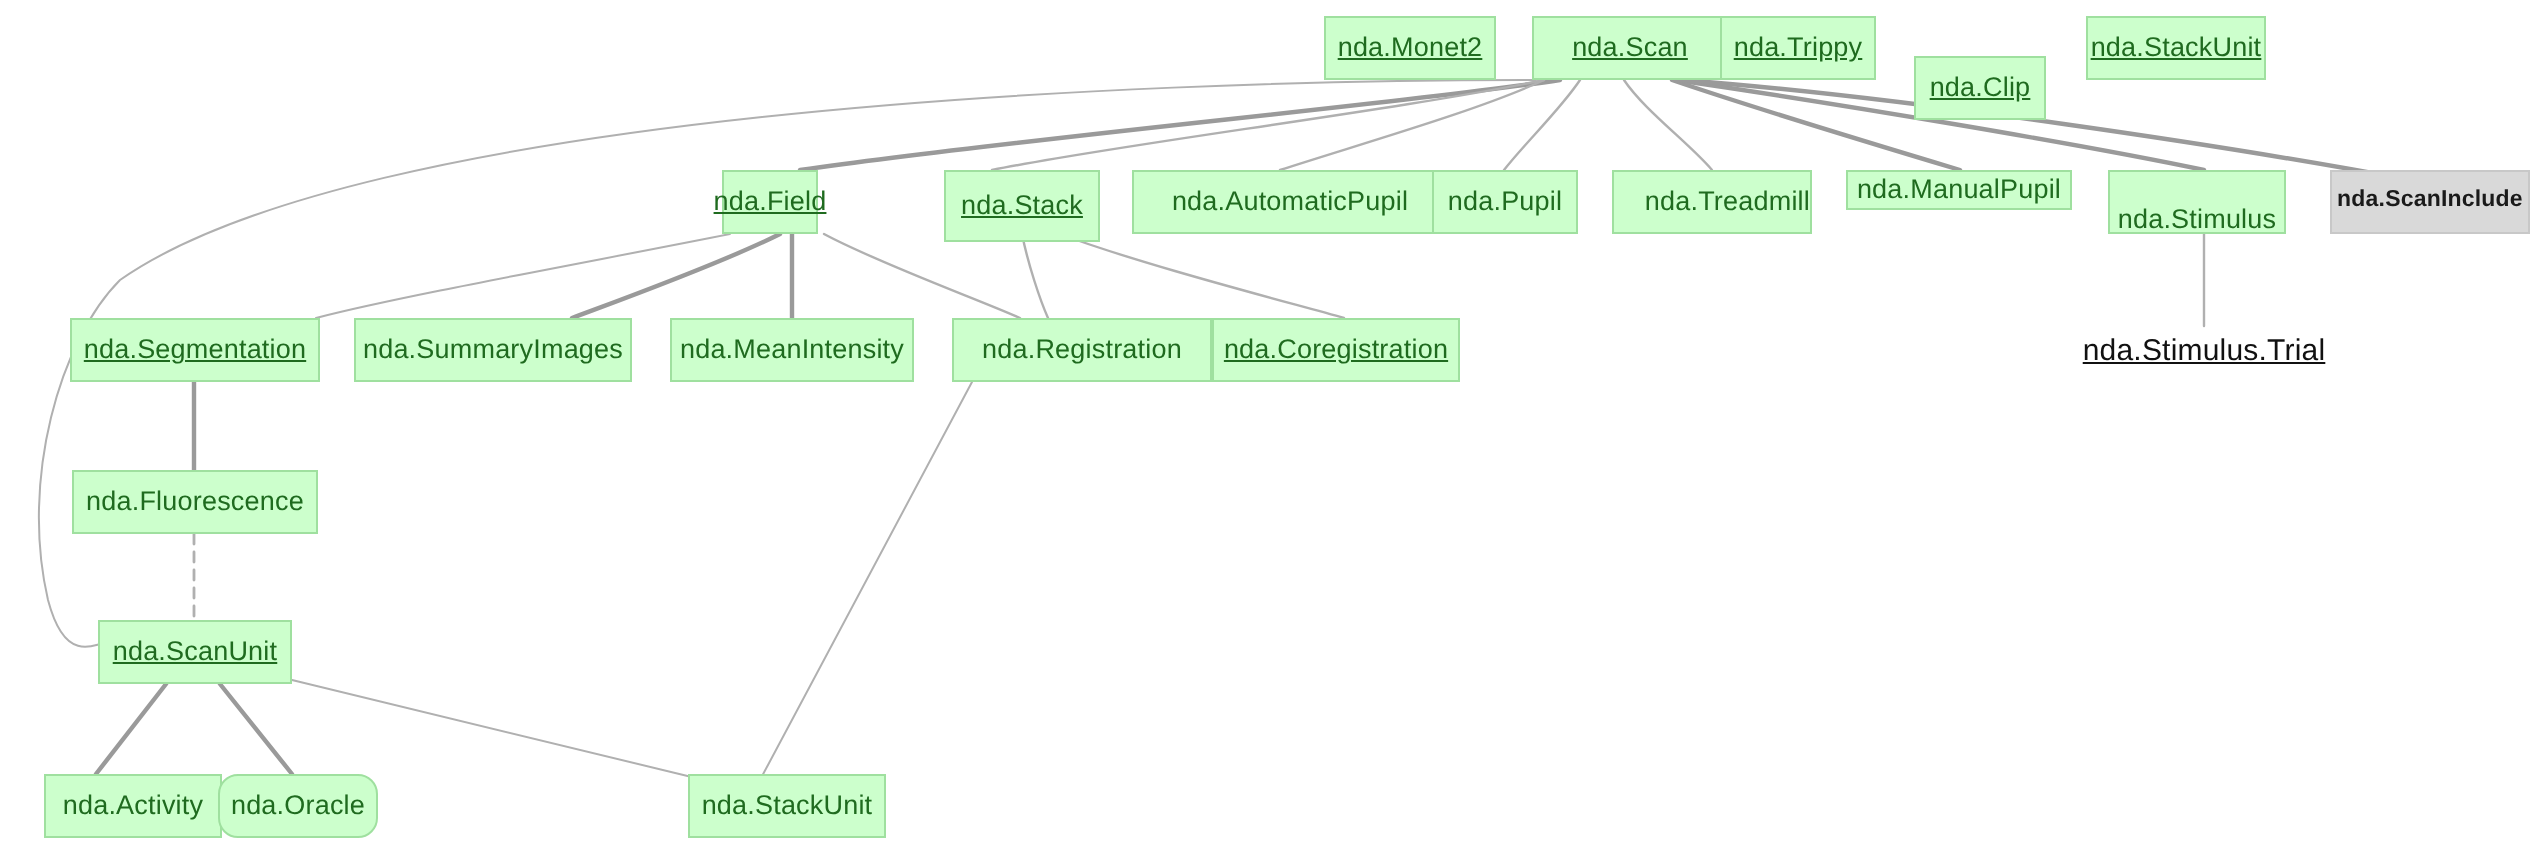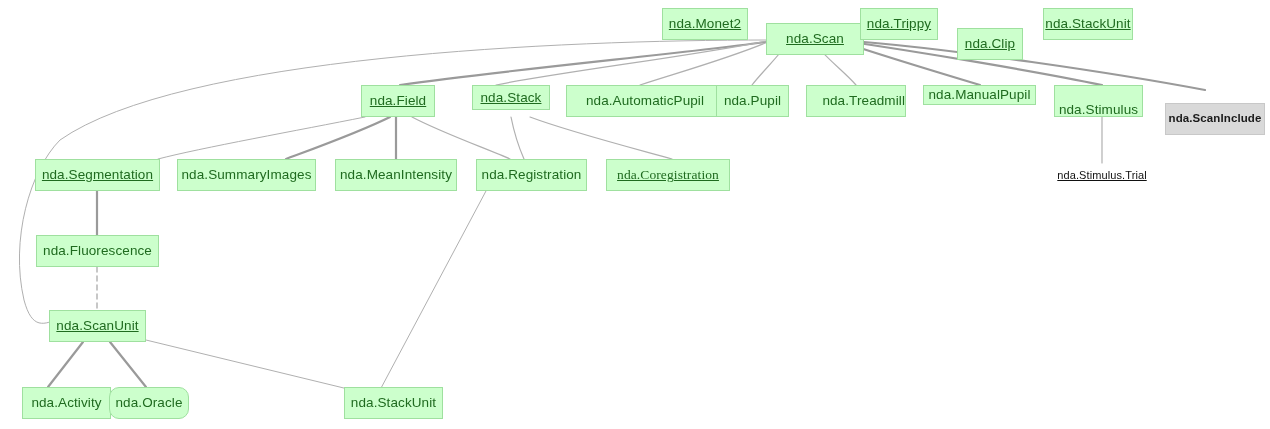--- a/index.html
+++ b/index.html
@@ -47,21 +47,21 @@
   .node .label {
     pointer-events: none;
   }
   .node.link .label {
     text-decoration: underline;
   }
   .node.plain {
     background: transparent;
     border: none;
     color: #111111;
-    font-size: 11px;
+    font-size: 15px;
   }
   .node.plain .label {
     text-decoration: underline;
   }
 </style>
 </head>
 <body>
 
 <div id="canvas">
 
@@ -87,69 +87,69 @@
       <path d="M 83 342 L 48 387" fill="none" stroke="#9a9a9a" stroke-width="2.2" stroke-linecap="round"></path>
       <path d="M 110 342 L 146 387" fill="none" stroke="#9a9a9a" stroke-width="2.2" stroke-linecap="round"></path>
       <path d="M 146 340 L 352 390" fill="none" stroke="#b0b0b0" stroke-width="1" stroke-linecap="round"></path>
       <path d="M 486 191 L 380 390" fill="none" stroke="#b0b0b0" stroke-width="1" stroke-linecap="round"></path>
     </svg>
 
   <div id="node-layer">
       <div class="node link" style="left: 662px; top: 8px; width: 86px; height: 32px;">
         <span class="label">nda.Monet2</span>
       </div>
-      <div class="node link" style="left: 766px; top: 23px; width: 98px; height: 32px;">
+      <div class="node link" style="left: 766px; top: 8px; width: 98px; height: 32px;">
         <span class="label">nda.Scan</span>
       </div>
       <div class="node link" style="left: 860px; top: 8px; width: 78px; height: 32px;">
         <span class="label">nda.Trippy</span>
       </div>
       <div class="node link" style="left: 957px; top: 8px; width: 66px; height: 32px; margin-top: 20px;">
         <span class="label">nda.Clip</span>
       </div>
       <div class="node link" style="left: 1043px; top: 8px; width: 90px; height: 32px;">
         <span class="label">nda.StackUnit</span>
       </div>
-      <div class="node link" style="left: 361px; top: 85px; width: 74px; height: 32px;">
+      <div class="node link" style="left: 361px; top: 85px; width: 48px; height: 32px;">
         <span class="label">nda.Field</span>
       </div>
-      <div class="node link" style="left: 472px; top: 85px; width: 78px; height: 25px;">
+      <div class="node link" style="left: 472px; top: 85px; width: 78px; height: 36px;">
         <span class="label">nda.Stack</span>
       </div>
       <div class="node" style="left: 566px; top: 85px; width: 158px; height: 32px;">
         <span class="label">nda.AutomaticPupil</span>
       </div>
       <div class="node" style="left: 716px; top: 85px; width: 73px; height: 32px;">
         <span class="label">nda.Pupil</span>
       </div>
       <div class="node" style="left: 806px; top: 85px; width: 100px; height: 32px; justify-content: flex-end;">
         <span class="label">nda.Treadmill</span>
       </div>
       <div class="node" style="left: 923px; top: 85px; width: 113px; height: 20px;">
         <span class="label">nda.ManualPupil</span>
       </div>
       <div class="node" style="left: 1054px; top: 85px; width: 89px; height: 32px; align-items: flex-end;">
         <span class="label">nda.Stimulus</span>
       </div>
-      <div class="node gray" style="left: 1165px; top: 103px; width: 100px; height: 32px;">
+      <div class="node gray" style="left: 1165px; top: 85px; width: 100px; height: 32px;">
         <span class="label">nda.ScanInclude</span>
       </div>
       <div class="node link" style="left: 35px; top: 159px; width: 125px; height: 32px;">
         <span class="label">nda.Segmentation</span>
       </div>
       <div class="node" style="left: 177px; top: 159px; width: 139px; height: 32px;">
         <span class="label">nda.SummaryImages</span>
       </div>
       <div class="node" style="left: 335px; top: 159px; width: 122px; height: 32px;">
         <span class="label">nda.MeanIntensity</span>
       </div>
-      <div class="node" style="left: 476px; top: 159px; width: 111px; height: 32px;">
+      <div class="node" style="left: 476px; top: 159px; width: 130px; height: 32px;">
         <span class="label">nda.Registration</span>
       </div>
-      <div class="node link" style="left: 606px; top: 159px; width: 124px; height: 32px; font-family: Liberation Serif, serif;">
+      <div class="node link" style="left: 606px; top: 159px; width: 124px; height: 32px;">
         <span class="label">nda.Coregistration</span>
       </div>
       <div class="node plain" style="left: 1056px; top: 163px; width: 92px; height: 24px;">
         <span class="label">nda.Stimulus.Trial</span>
       </div>
       <div class="node" style="left: 36px; top: 235px; width: 123px; height: 32px;">
         <span class="label">nda.Fluorescence</span>
       </div>
       <div class="node link" style="left: 49px; top: 310px; width: 97px; height: 32px;">
         <span class="label">nda.ScanUnit</span>

